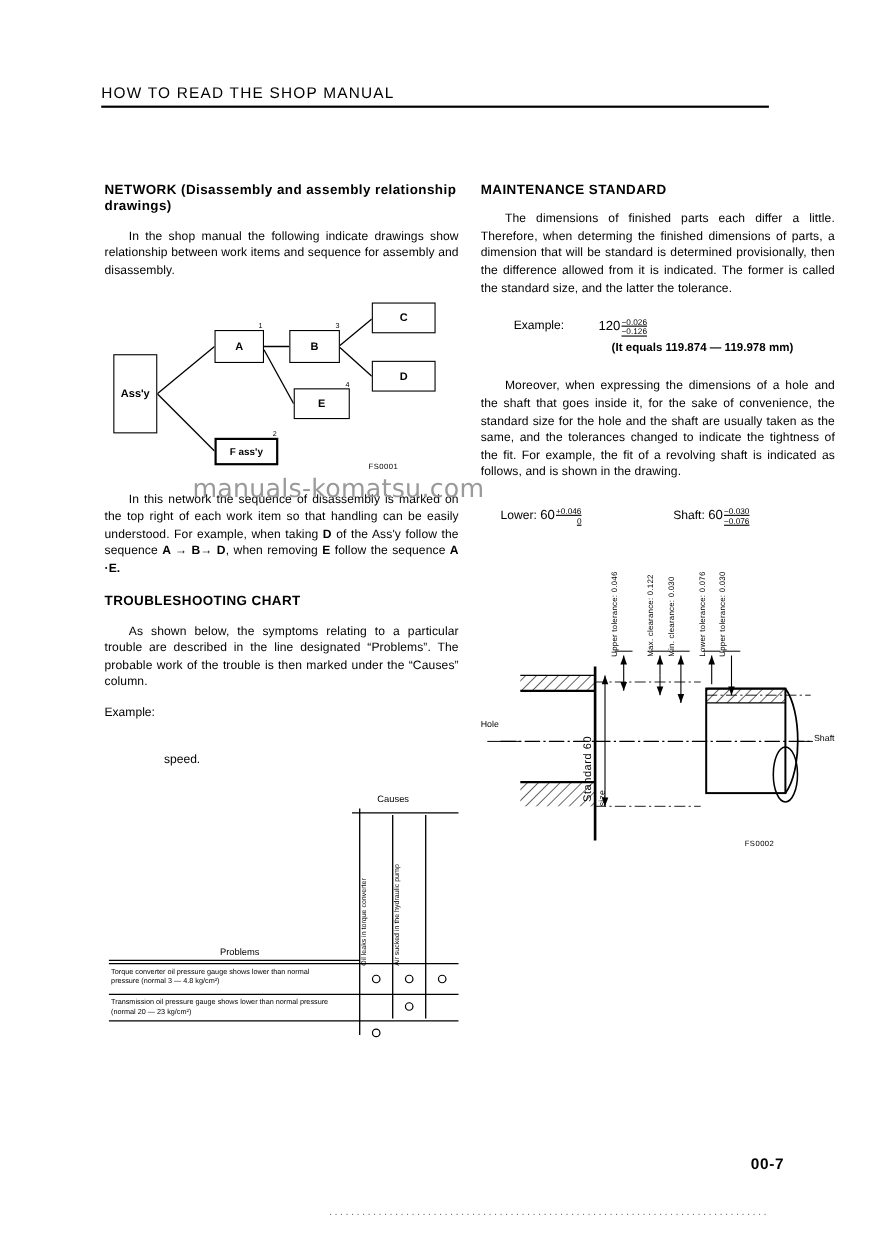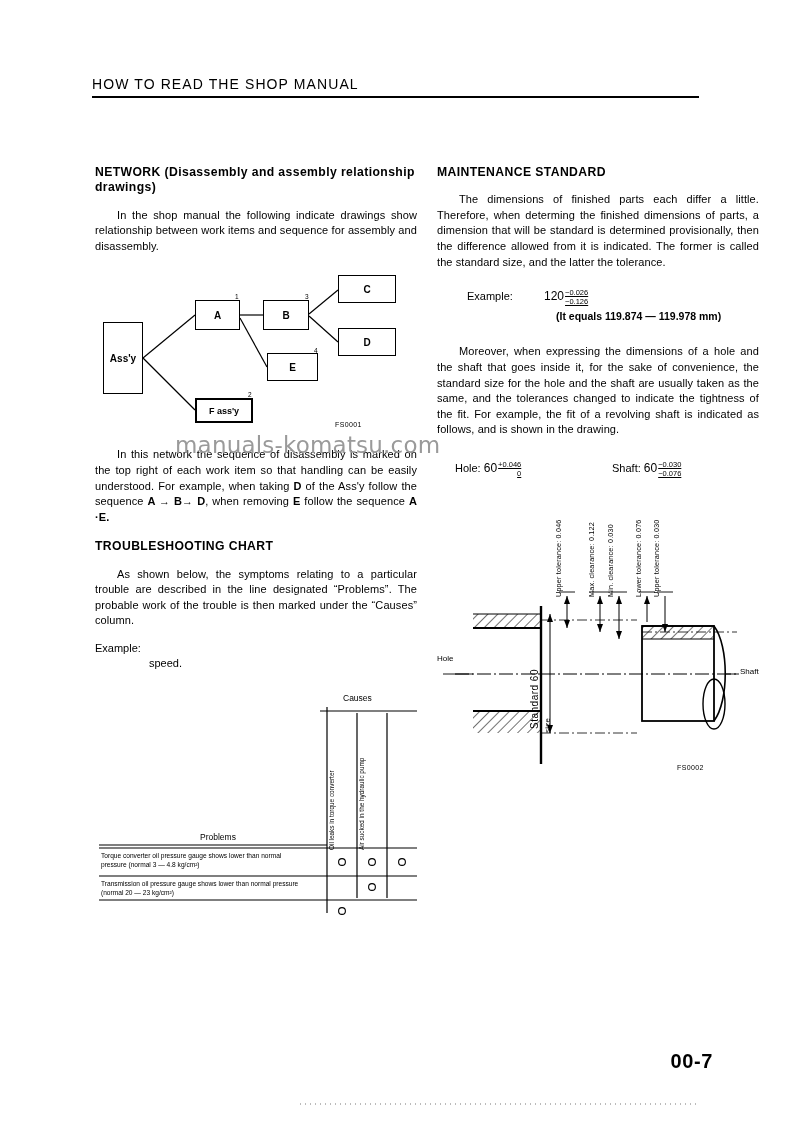--- a/index.html
+++ b/index.html
@@ -133,21 +133,21 @@
     font-size: 11px;
     line-height: 1.42;
     margin-top: 12px;
   }
   .sym-line {
     font-size: 11px;
     line-height: 1.42;
     display: flex;
     gap: 4px;
   }
-  .sym-ind { margin-left: 54px; font-size: 11px; }
+  .sym-ind { margin-left: 54px; font-size: 11px; margin-top: 28px; }
 
   
   .tol-example {
     margin-top: 16px;
     font-size: 11px;
     position: relative;
     height: 46px;
   }
   .tol-example .lbl { position: absolute; left: 30px; top: 4px; }
   .tol-example .num { position: absolute; left: 107px; top: 2px; font-size: 12px; }
@@ -242,21 +242,21 @@
     letter-spacing: 0.2px;
     font-family: "DejaVu Sans", sans-serif;
     white-space: nowrap;
   }
 
   
   .pageno {
     position: absolute;
     right: 78px;
     top: 1050px;
-    font-size: 20px;
+    font-size: 14px;
     font-weight: bold;
     letter-spacing: 0.6px;
   }
   .foot-dots {
     position: absolute;
     left: 300px;
     top: 1103px;
     width: 400px;
     height: 2px;
   }
@@ -381,21 +381,21 @@
 
     <div class="tol-example">
       <span class="lbl">Example:</span>
       <span class="num"><span>120</span><span class="tol-frac"><span style="display:block">−0.026</span><span style="display:block">−0.126</span></span></span>
       <span class="equals">(It equals 119.874 — 119.978 mm)</span>
     </div>
 
     <p class="body">Moreover, when expressing the dimensions of a hole and the shaft that goes inside it, for the sake of convenience, the standard size for the hole and the shaft are usually taken as the same, and the tolerances changed to indicate the tightness of the fit. For example, the fit of a revolving shaft is indicated as follows, and is shown in the drawing.</p>
 
     <div class="hs-row">
-      <span class="hole"><span>Hole:</span>&nbsp;<span class="hs-val">60</span><span class="tol-frac"><span style="display:block">+0.046</span><span style="display:block">0</span></span></span>
+      <span class="hole"><span>Lower:</span>&nbsp;<span class="hs-val">60</span><span class="tol-frac"><span style="display:block">+0.046</span><span style="display:block">0</span></span></span>
       <span class="shaft"><span>Shaft:</span>&nbsp;<span class="hs-val">60</span><span class="tol-frac"><span style="display:block">−0.030</span><span style="display:block">−0.076</span></span></span>
     </div>
 
     <div class="fitwrap">
       <svg width="322" height="290" viewBox="0 0 322 290">
         <defs>
           <pattern id="hatch" width="7" height="7" patternTransform="rotate(45)" patternUnits="userSpaceOnUse">
             <line x1="0" y1="0" x2="0" y2="7" stroke="#000" stroke-width="1.1"></line>
           </pattern>
         </defs>

